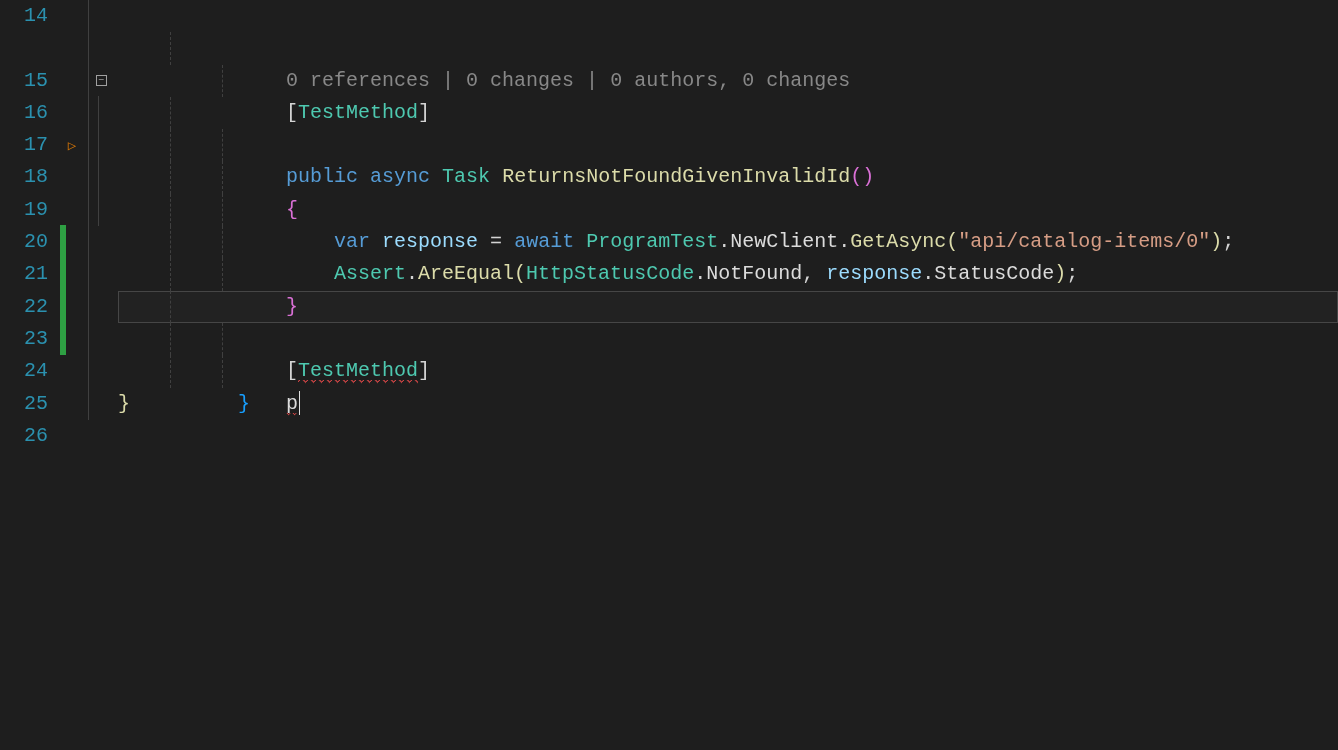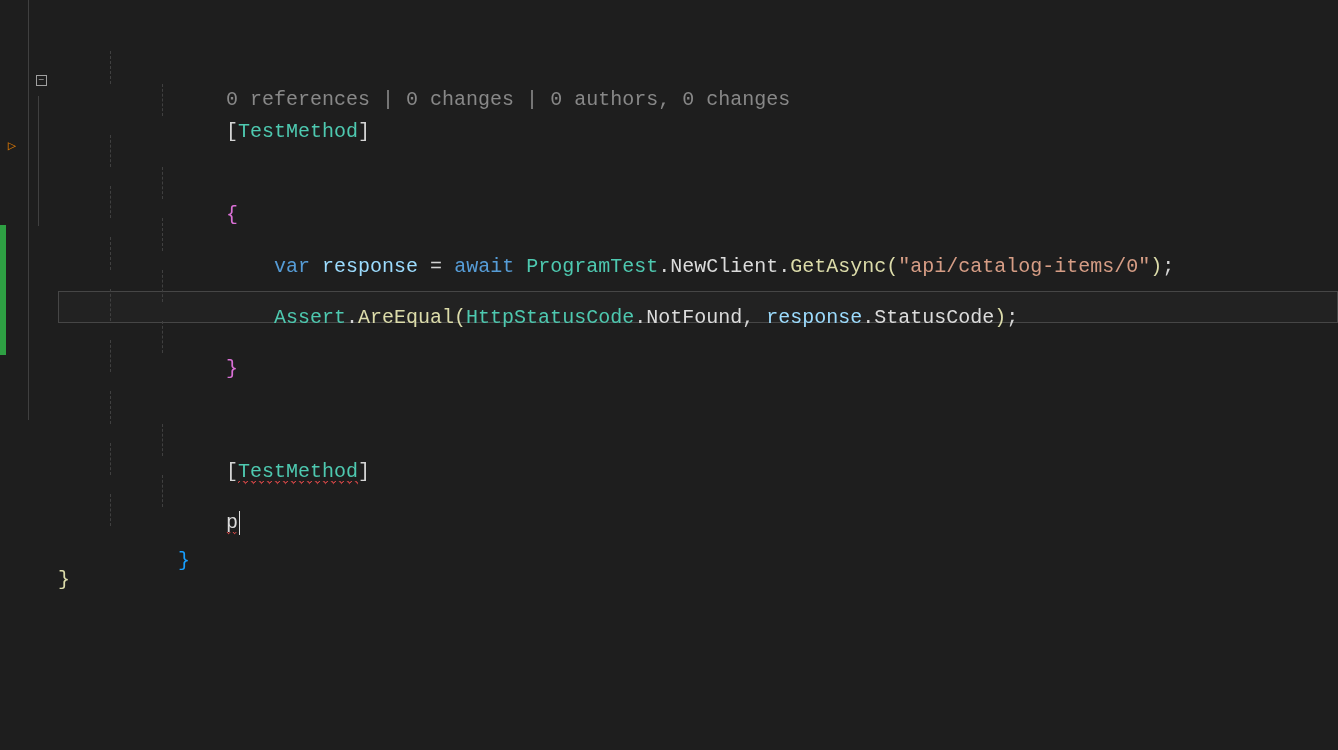--- a/index.html
+++ b/index.html
@@ -75,21 +75,20 @@
   }
   .code-area {
     flex: 1;
     position: relative;
   }
   .code-line {
     height: 32.3px;
     line-height: 32.3px;
     white-space: pre;
     position: relative;
-    margin-top: 19px;
   }
   .codelens-line {
     height: 32.3px;
     line-height: 32.3px;
     font-size: 20px;
     color: #888888;
     white-space: pre;
   }
   .indent-guide {
     border-left: 1px dashed #404040;
@@ -142,20 +141,36 @@
     background-repeat: repeat-x;
     background-position: bottom;
     padding-bottom: 1px;
   }
 </style>
 </head>
 <body>
 
 <div class="editor">
 
+  <div class="line-numbers">
+    <div>14</div>
+    <div style="height:32.3px"></div>
+    <div>15</div>
+    <div>16</div>
+    <div>17</div>
+    <div>18</div>
+    <div>19</div>
+    <div>20</div>
+    <div>21</div>
+    <div>22</div>
+    <div>23</div>
+    <div>24</div>
+    <div>25</div>
+    <div>26</div>
+  </div>
 
   <div class="gutter">
     <div class="change-marker-green" style="top:225px; height:130px;"></div>
     <div class="gutter-item"></div>
     <div class="gutter-item"></div>
     <div class="gutter-item"></div>
     <div class="gutter-item"></div>
     <div class="gutter-item">
         <span class="breakpoint-arrow">▷</span>
       </div>
@@ -187,20 +202,25 @@
     <div class="code-line">
       <span class="indent-guide" style="left:52px;"></span>
       <span class="indent-guide" style="left:104px;"></span>
       <span>        </span><span class="c-punct">[</span><span class="c-type">TestMethod</span><span class="c-punct">]</span>
     </div>
 
     <div class="codelens-line">
       <span>        </span><span>0 references</span> | <span>0 changes</span> | <span>0 authors, 0 changes</span>
     </div>
 
+    <div class="code-line">
+      <span class="indent-guide" style="left:52px;"></span>
+      <span class="indent-guide" style="left:104px;"></span>
+      <span>        </span><span class="c-keyword">public</span><span> </span><span class="c-keyword">async</span><span> </span><span class="c-type">Task</span><span> </span><span class="c-method">ReturnsNotFoundGivenInvalidId</span><span class="c-brace-p">(</span><span class="c-brace-p">)</span>
+    </div>
 
     <div class="code-line">
       <span class="indent-guide" style="left:52px;"></span>
       <span class="indent-guide" style="left:104px;"></span>
       <span>        </span><span class="c-brace-p">{</span>
     </div>
 
     <div class="code-line">
       <span class="indent-guide" style="left:52px;"></span>
       <span class="indent-guide" style="left:104px;"></span>

